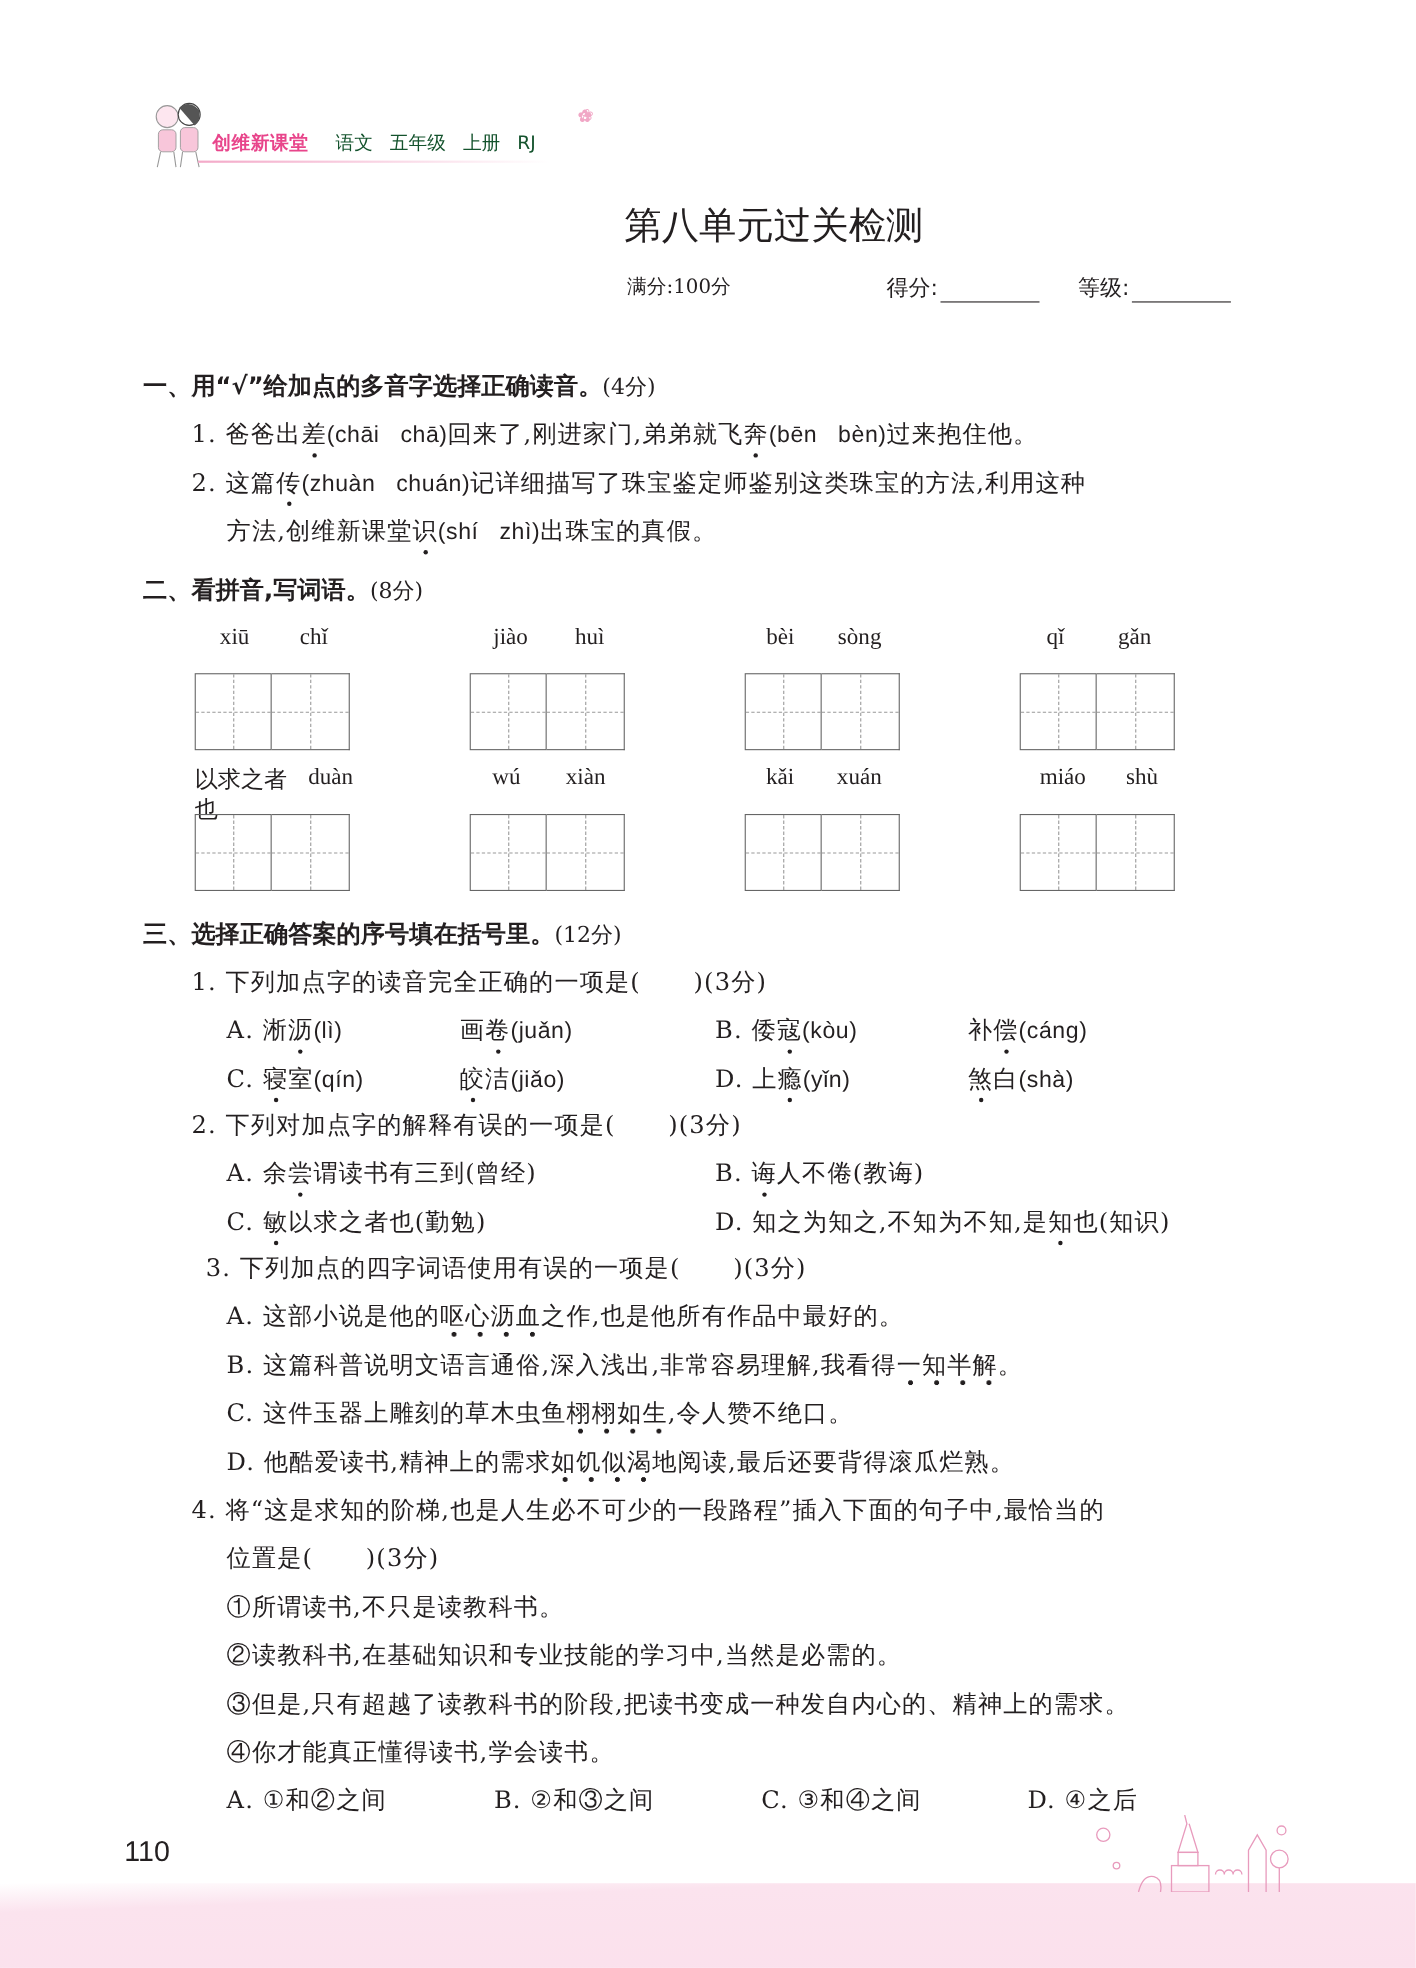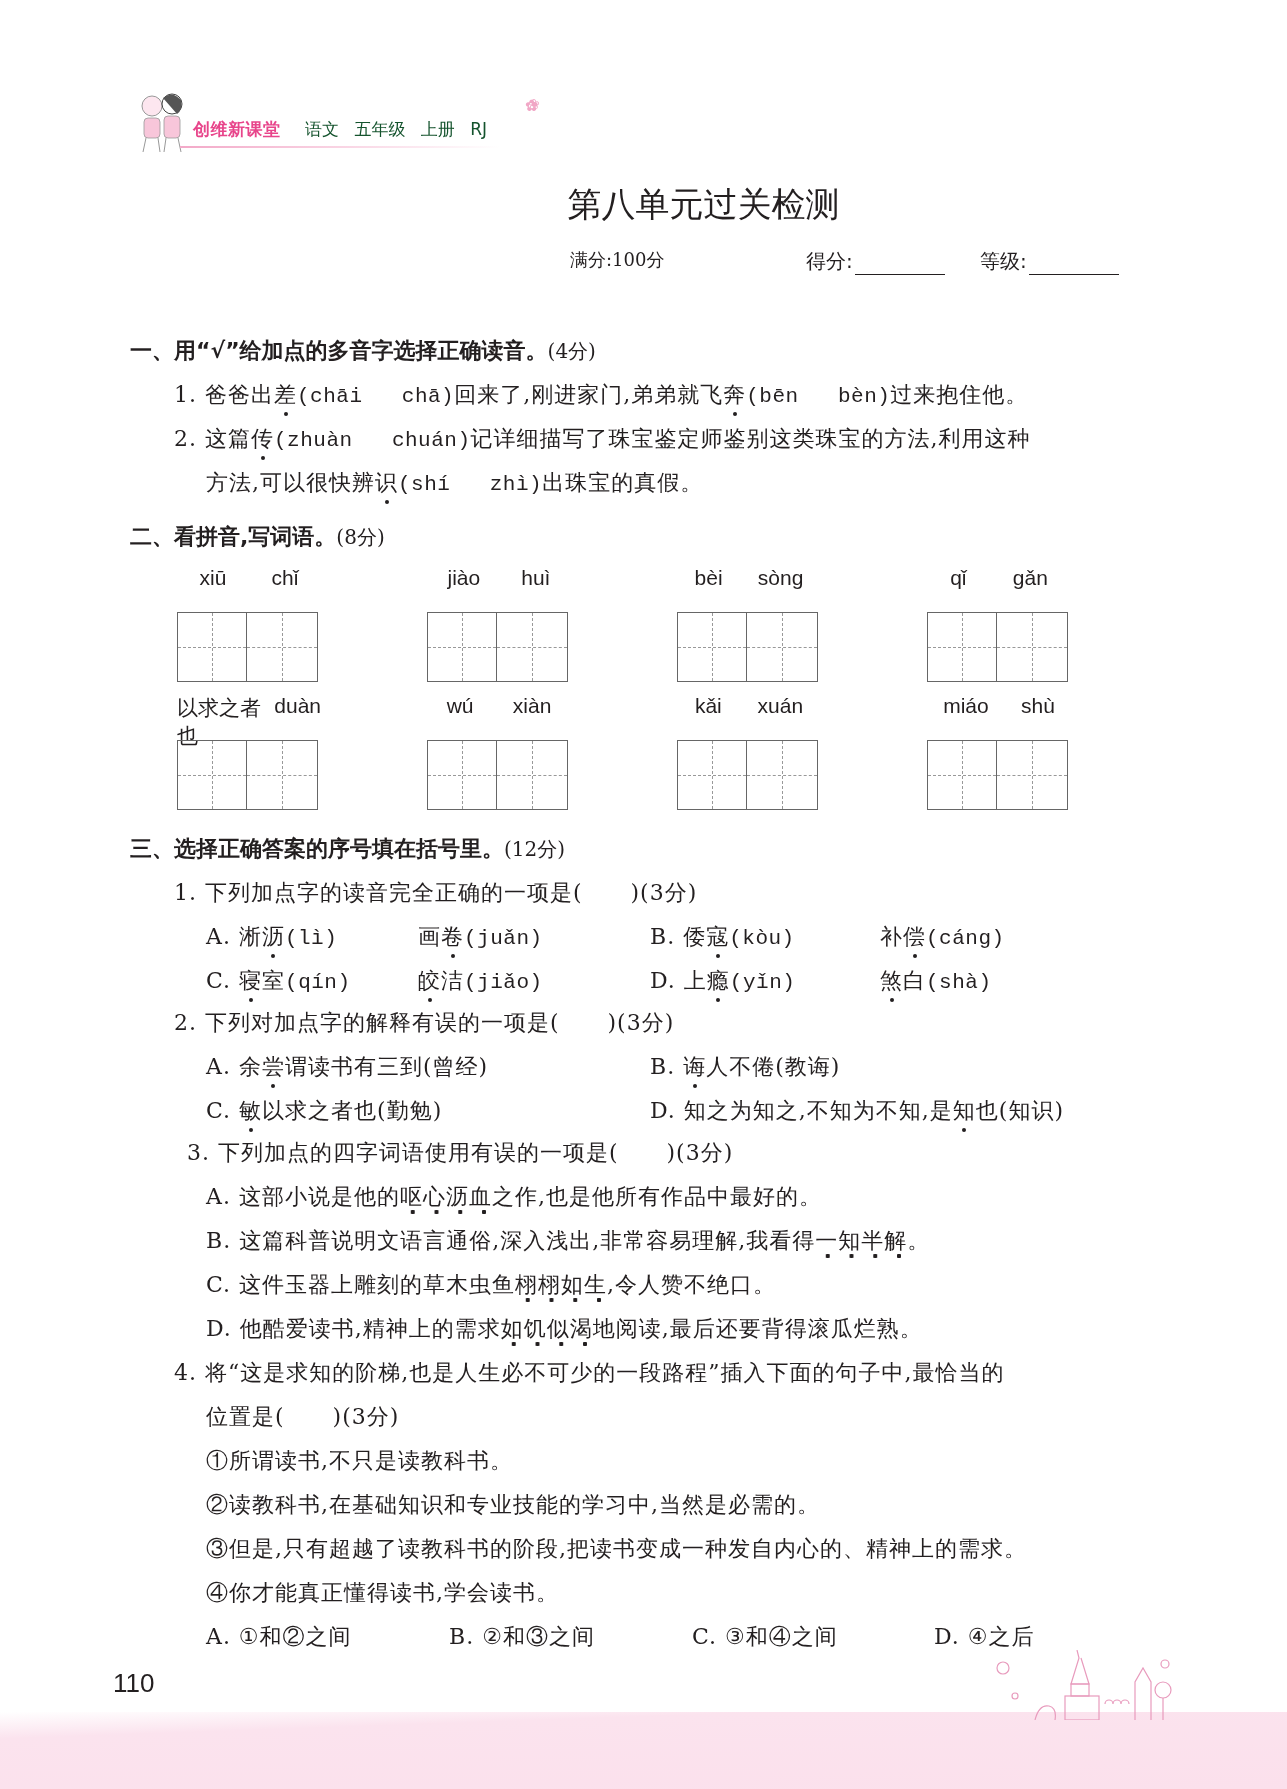--- a/index.html
+++ b/index.html
@@ -24,27 +24,27 @@
   .score-row { top: 248px; font-size: 18px; }
   .full { left: 570px; }
   .got { left: 806px; font-family: "DejaVu Sans", sans-serif; font-size: 20px; }
   .grade { left: 980px; font-family: "DejaVu Sans", sans-serif; font-size: 20px; }
   .blank { display: inline-block; width: 90px; border-bottom: 1.5px solid #231f20; height: 18px; vertical-align: bottom; margin-left: 2px; }
 
   .sec-title { left: 130px; font-family: "DejaVu Sans", sans-serif; font-weight: bold; font-size: 22px; }
   .sec-title .pts { font-family: "DejaVu Serif", serif; font-weight: normal; font-size: 20px; }
 
   .line { font-size: 22px; white-space: nowrap; letter-spacing: 1px; }
-  .py { font-family: Liberation Mono, monospace; font-size: 21px; letter-spacing: 0.5px; }
+  .py { font-family: Liberation Sans, sans-serif; font-size: 21px; letter-spacing: 0.5px; }
   .dot { position: relative; display: inline-block; }
   .dot::after { content: ""; position: absolute; left: 50%; bottom: -6px; width: 4px; height: 4px; margin-left: -2px; border-radius: 50%; background: #231f20; }
 
   
   .grid-group { position: absolute; width: 144px; }
-  .grid-py { font-family: Liberation Sans, sans-serif; font-size: 21px; display: flex; justify-content: space-around; height: 32px; color: #231f20; }
+  .grid-py { font-family: Liberation Serif, serif; font-size: 21px; display: flex; justify-content: space-around; height: 32px; color: #231f20; }
   .grid-boxes { display: flex; margin-top: 14px; }
   .tian { width: 70px; height: 70px; border: 1.5px solid #666; position: relative; box-sizing: border-box; }
   .tian + .tian { border-left: none; width: 71px; }
   .tian::before { content: ""; position: absolute; left: 50%; top: 0; bottom: 0; border-left: 1px dashed #999; }
   .tian::after { content: ""; position: absolute; top: 50%; left: 0; right: 0; border-top: 1px dashed #999; }
 
   .opt { position: absolute; }
 
   .page-no { left: 113px; top: 1668px; font-family: "Liberation Sans", sans-serif; font-size: 26px; }
   .footer-band { left: 0; top: 1712px; width: 1287px; height: 77px; background: linear-gradient(178deg, rgba(255,255,255,0) 0%, #fbe3ee 22%, #fbe0ec 100%); }
@@ -83,21 +83,21 @@
 </div>
 <div class="abs line" style="left:174px;top:380px;">
   <span>1.</span>
   <span>爸爸出</span><span class="dot">差</span><span class="py" style="white-space:pre">(chāi   chā)</span><span>回来了,刚进家门,弟弟就飞</span><span class="dot">奔</span><span class="py" style="white-space:pre">(bēn   bèn)</span><span>过来抱住他。</span>
 </div>
 <div class="abs line" style="left:174px;top:424px;">
   <span>2.</span>
   <span>这篇</span><span class="dot">传</span><span class="py" style="white-space:pre">(zhuàn   chuán)</span><span>记详细描写了珠宝鉴定师鉴别这类珠宝的方法,利用这种</span>
 </div>
 <div class="abs line" style="left:206px;top:468px;">
-  <span>方法,可以很快辨</span><span class="dot">识</span><span class="py" style="white-space:pre">(shí   zhì)</span><span>出珠宝的真假。</span>
+  <span>方法,创维新课堂</span><span class="dot">识</span><span class="py" style="white-space:pre">(shí   zhì)</span><span>出珠宝的真假。</span>
 </div>
 
 <div class="abs sec-title" style="top:522px;">
   <span>二、看拼音,写词语。</span><span class="pts">(8分)</span>
 </div>
 
 <div class="grid-group" style="left:177px;top:566px;">
   <div class="grid-py">
       <span>xiū</span>
       <span>chǐ</span>

